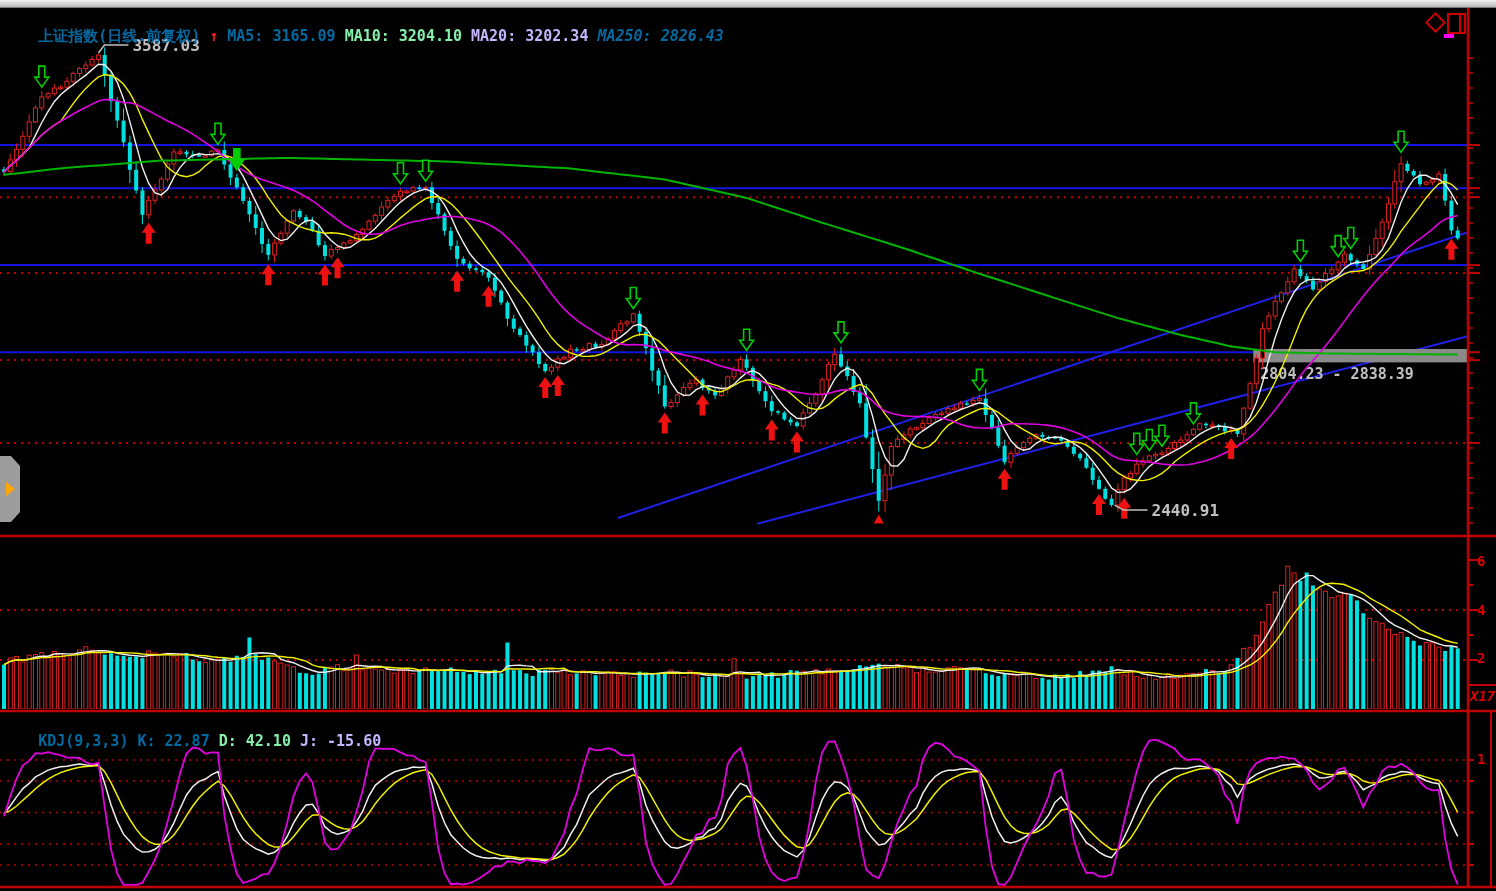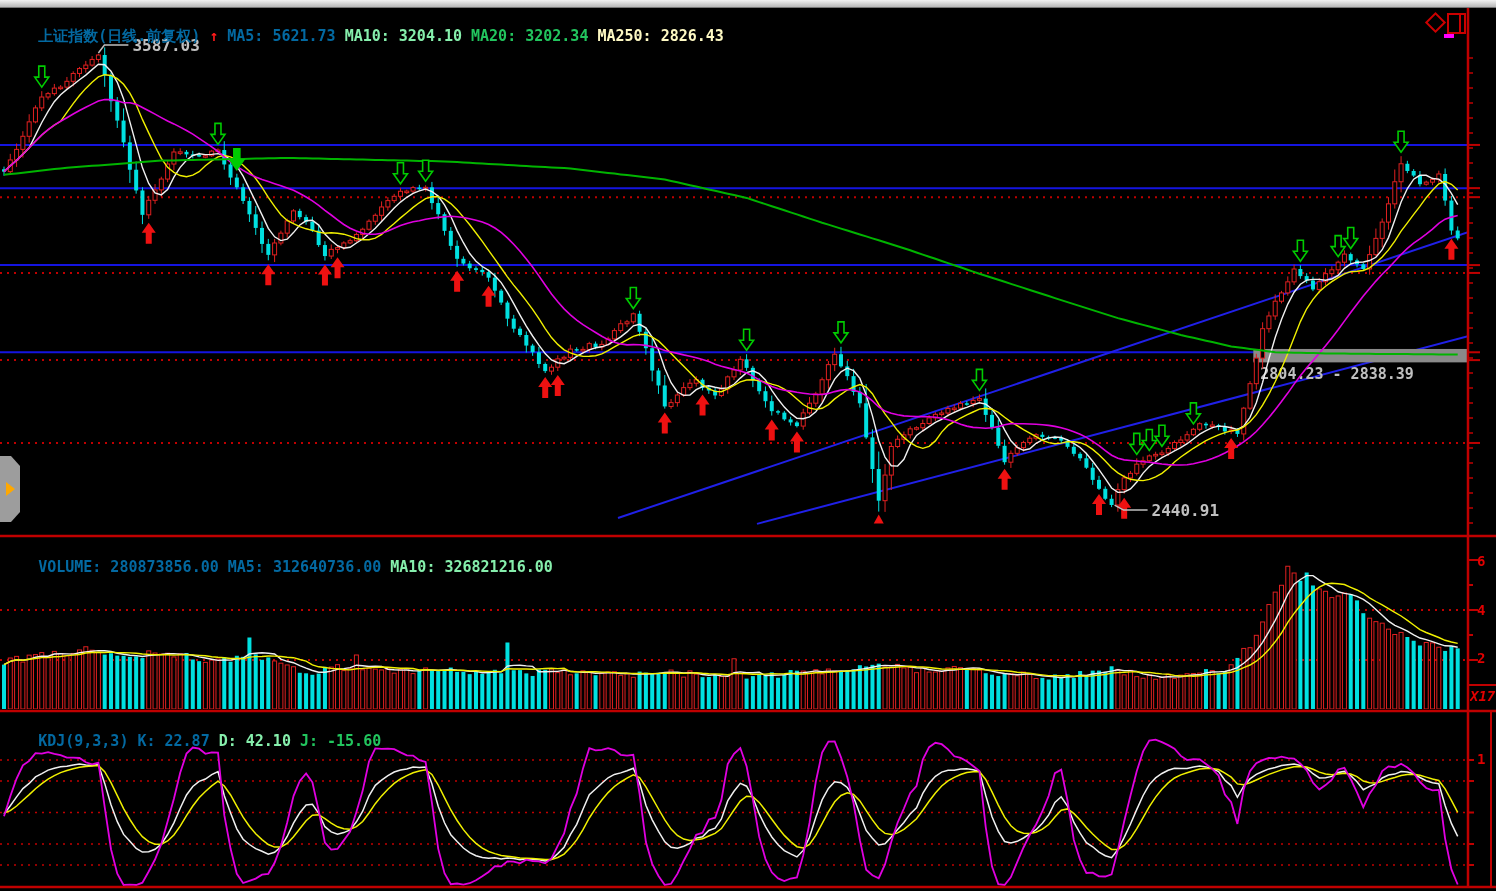--- a/index.html
+++ b/index.html
@@ -3,22 +3,22 @@
 <meta charset="utf-8">
 <style>
   html,body{margin:0;padding:0;background:#000;}
   #app{position:relative;width:1496px;height:891px;background:#000;overflow:hidden;
        font-family:"DejaVu Sans Mono","Liberation Mono",monospace;}
   #topstrip{position:absolute;left:0;top:0;width:1496px;height:8px;
        background:linear-gradient(#f2f2f2,#b8b8b8);border-bottom:1px solid #777;box-sizing:border-box;}
   svg{position:absolute;left:0;top:0;}
   .ttl{position:absolute;font:bold 15px "DejaVu Sans Mono","Liberation Mono",monospace;white-space:pre;z-index:5;}
   .ttl span{margin-right:9px;}
-  .c-wht{color:#0369a1;} .c-yel{color:#86efac;} .c-mag{color:#22c55e;text-align:center;}
-  .c-grn{color:#fef9c3;} .c-red{color:#ff1a1a;}
+  .c-wht{color:#0369a1;} .c-yel{color:#86efac;} .c-mag{color:#c4b5fd;text-align:center;}
+  .c-grn{color:#0369a1;font-style:italic;} .c-red{color:#ff1a1a;}
   .axlbl{position:absolute;font:bold 14px "DejaVu Sans Mono","Liberation Mono",monospace;color:#e00000;z-index:5;}
   #lefttab{position:absolute;left:0;top:456px;width:20px;height:66px;background:#9d9d9d;
        clip-path:polygon(0 0,55% 0,100% 15%,100% 85%,55% 100%,0 100%);z-index:6;
        display:flex;align-items:center;justify-content:center;}
   #lefttab .tri{width:0;height:0;border-left:9px solid #ffa800;border-top:7px solid transparent;border-bottom:7px solid transparent;}
   .winicon{position:absolute;z-index:6;}
   #icon-diamond{left:1428px;top:15px;width:11px;height:11px;border:2px solid #cc0000;transform:rotate(45deg);}
   #icon-restore{left:1447px;top:13px;width:15px;height:17px;border:2px solid #cc0000;}
   #icon-restore .inner{position:absolute;right:3px;top:0;width:2px;height:17px;background:#cc0000;}
   #magenta-marker{left:1444px;top:34px;width:10px;height:4px;background:#ff00ff;}
@@ -887,26 +887,23 @@
         <line x1="1468" y1="560" x2="1478" y2="560" stroke="#c00000" stroke-width="2"></line>
         <line x1="1468" y1="760" x2="1474" y2="760" stroke="#c00000" stroke-width="2"></line>
         <line x1="1468" y1="781" x2="1474" y2="781" stroke="#c00000" stroke-width="2"></line>
         <line x1="1468" y1="812.5" x2="1474" y2="812.5" stroke="#c00000" stroke-width="2"></line>
         <line x1="1468" y1="844" x2="1474" y2="844" stroke="#c00000" stroke-width="2"></line>
         <line x1="1468" y1="865" x2="1474" y2="865" stroke="#c00000" stroke-width="2"></line>
       </g>
     </svg>
 
   <div class="ttl" style="left:2px;top:9px;">
-    <span class="c-wht">上证指数(日线.前复权)</span><span class="c-red">↑</span><span class="c-wht">MA5: 5621.73</span><span class="c-yel">MA10: 3204.10</span><span class="c-mag">MA20: 3202.34</span><span class="c-grn">MA250: 2826.43</span>
+    <span class="c-wht">上证指数(日线.前复权)</span><span class="c-red">↑</span><span class="c-wht">MA5: 3165.09</span><span class="c-yel">MA10: 3204.10</span><span class="c-mag">MA20: 3202.34</span><span class="c-grn">MA250: 2826.43</span>
   </div>
 
-  <div class="ttl" style="left:2px;top:540px;">
-    <span class="c-wht">VOLUME: 280873856.00</span><span class="c-wht">MA5: 312640736.00</span><span class="c-yel">MA10: 326821216.00</span>
-  </div>
 
   <div class="ttl" style="left:2px;top:714px;">
     <span class="c-wht">KDJ(9,3,3)</span><span class="c-wht">K: 22.87</span><span class="c-yel">D: 42.10</span><span class="c-mag">J: -15.60</span>
   </div>
 
   <span class="axlbl" style="left:1477px;top:553px;">6</span>
   <span class="axlbl" style="left:1477px;top:602px;">4</span>
   <span class="axlbl" style="left:1477px;top:650px;">2</span>
   <span class="axlbl" id="vol-unit">X17</span>
   <span class="axlbl" style="left:1477px;top:751px;">1</span>

